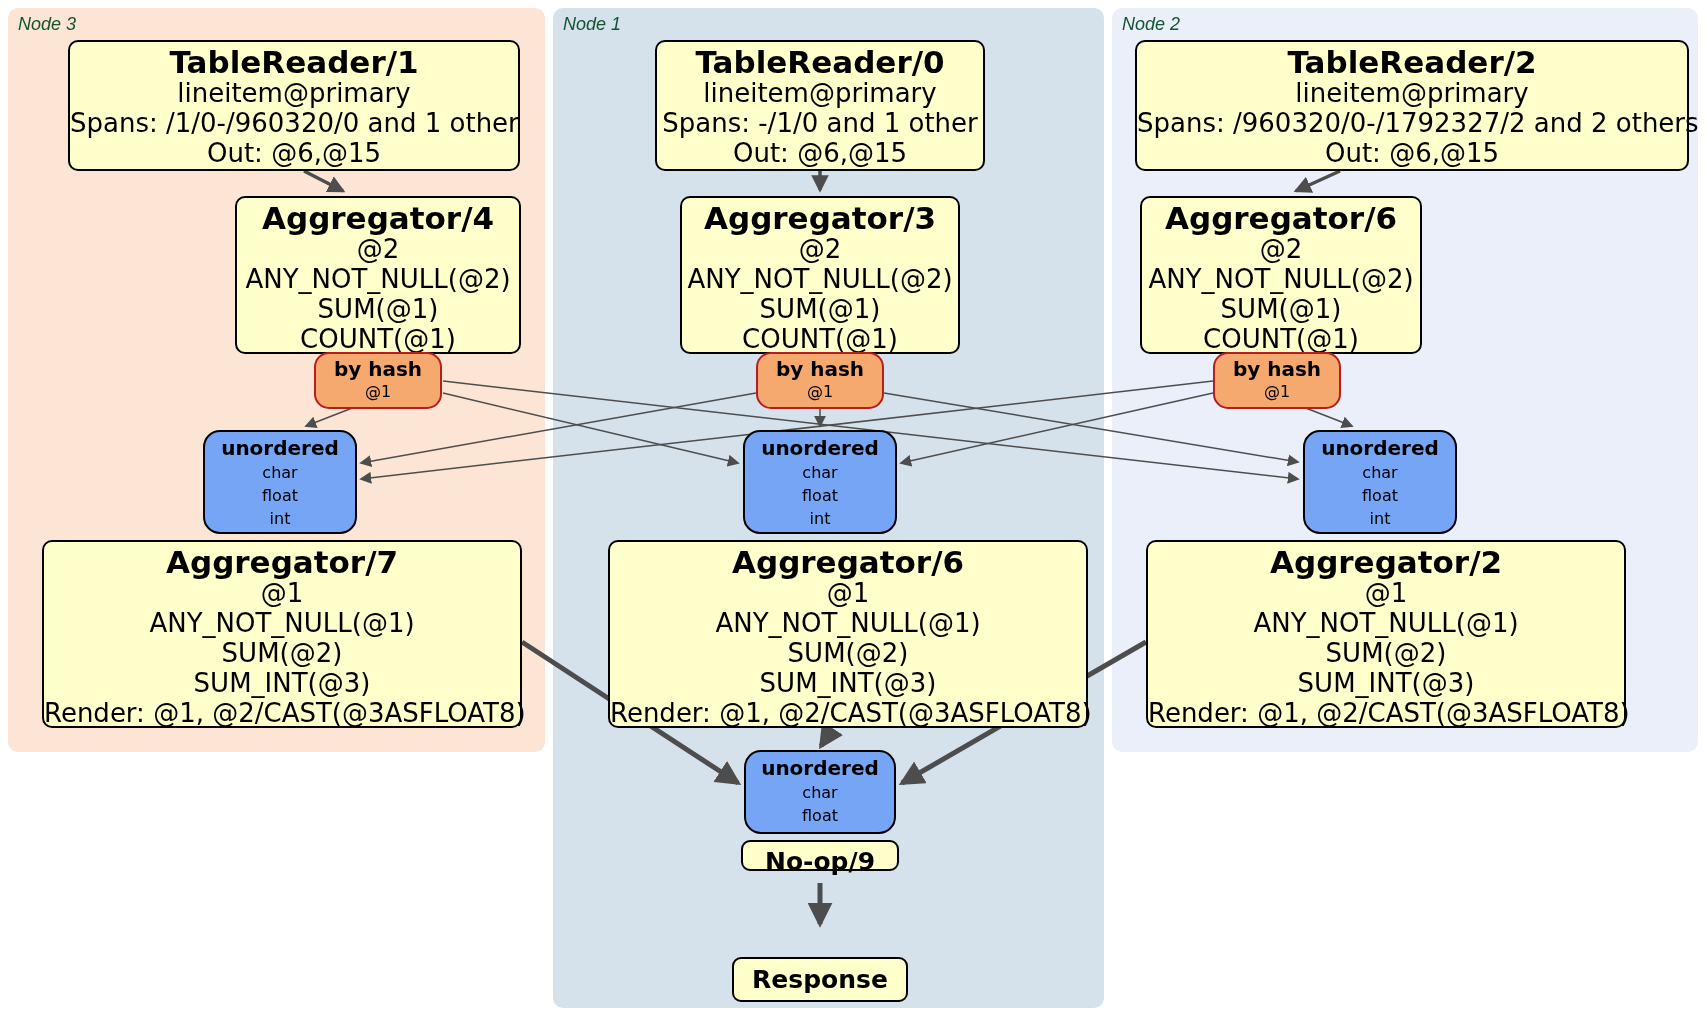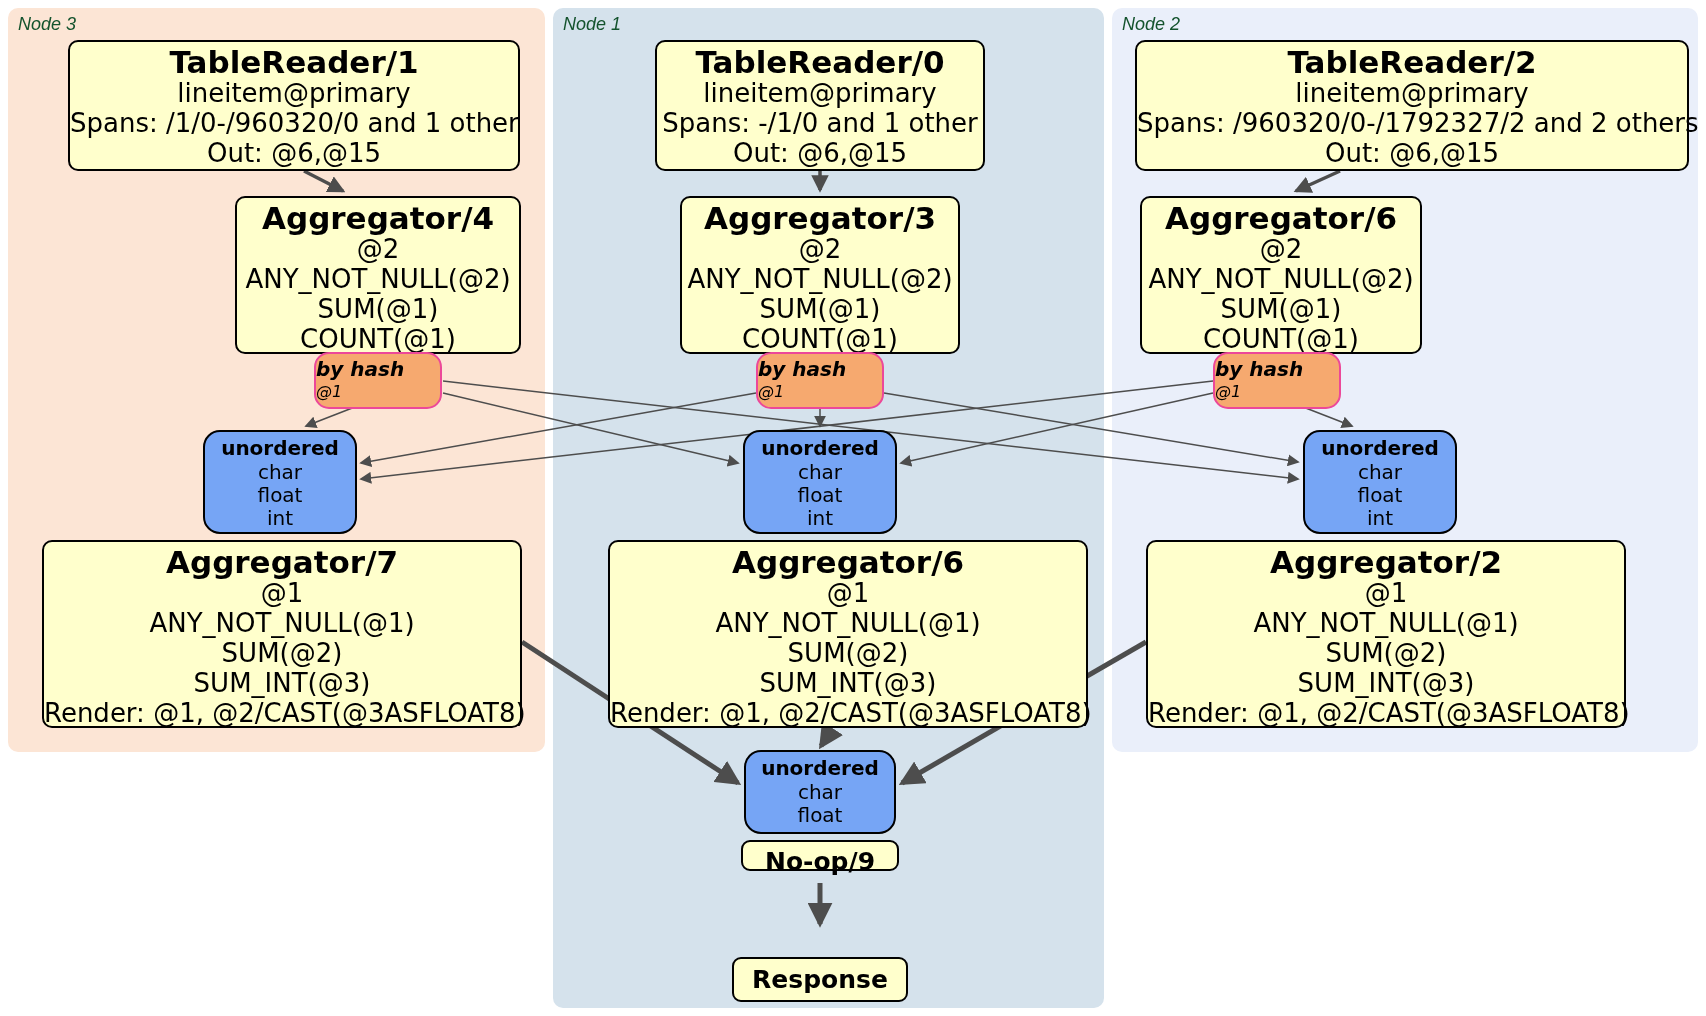--- a/index.html
+++ b/index.html
@@ -19,32 +19,32 @@
   .edges { position:absolute; left:0; top:0; z-index:2; }
   .pbox {
     position:absolute; z-index:3; box-sizing:border-box;
     background:#ffffcc; border:2px solid #000; border-radius:10px;
     text-align:center; padding-top:5px;
   }
   .pbox .title { font-size:31px; font-weight:bold; line-height:31px; white-space:nowrap; }
   .pbox .line  { font-size:26px; line-height:30px; white-space:nowrap; }
   .router {
     position:absolute; z-index:4; box-sizing:border-box;
-    background:#f6a96f; border:2px solid #ec4899; border-radius:15px;
-    text-align:left; padding-top:3px;font-style:italic;
+    background:#f6a96f; border:2px solid #b91c1c; border-radius:15px;
+    text-align:center; padding-top:3px;
   }
   .router .title { font-size:20px; font-weight:bold; line-height:24px; }
   .router .line  { font-size:16px; line-height:21px; }
   .sync {
     position:absolute; z-index:4; box-sizing:border-box;
     background:#76a5f5; border:2px solid #000; border-radius:17px;
     text-align:center; padding-top:3px;
   }
   .sync .title { font-size:20px; font-weight:bold; line-height:26px; }
-  .sync .line  { font-size:20px; line-height:23px; }
+  .sync .line  { font-size:16px; line-height:23px; }
   .smallbox {
     position:absolute; z-index:3; box-sizing:border-box;
     background:#ffffcc; border:2px solid #000; border-radius:9px;
     text-align:center;
   }
   .smallbox .title { font-size:25px; font-weight:bold; }
 </style>
 </head>
 <body>
 

